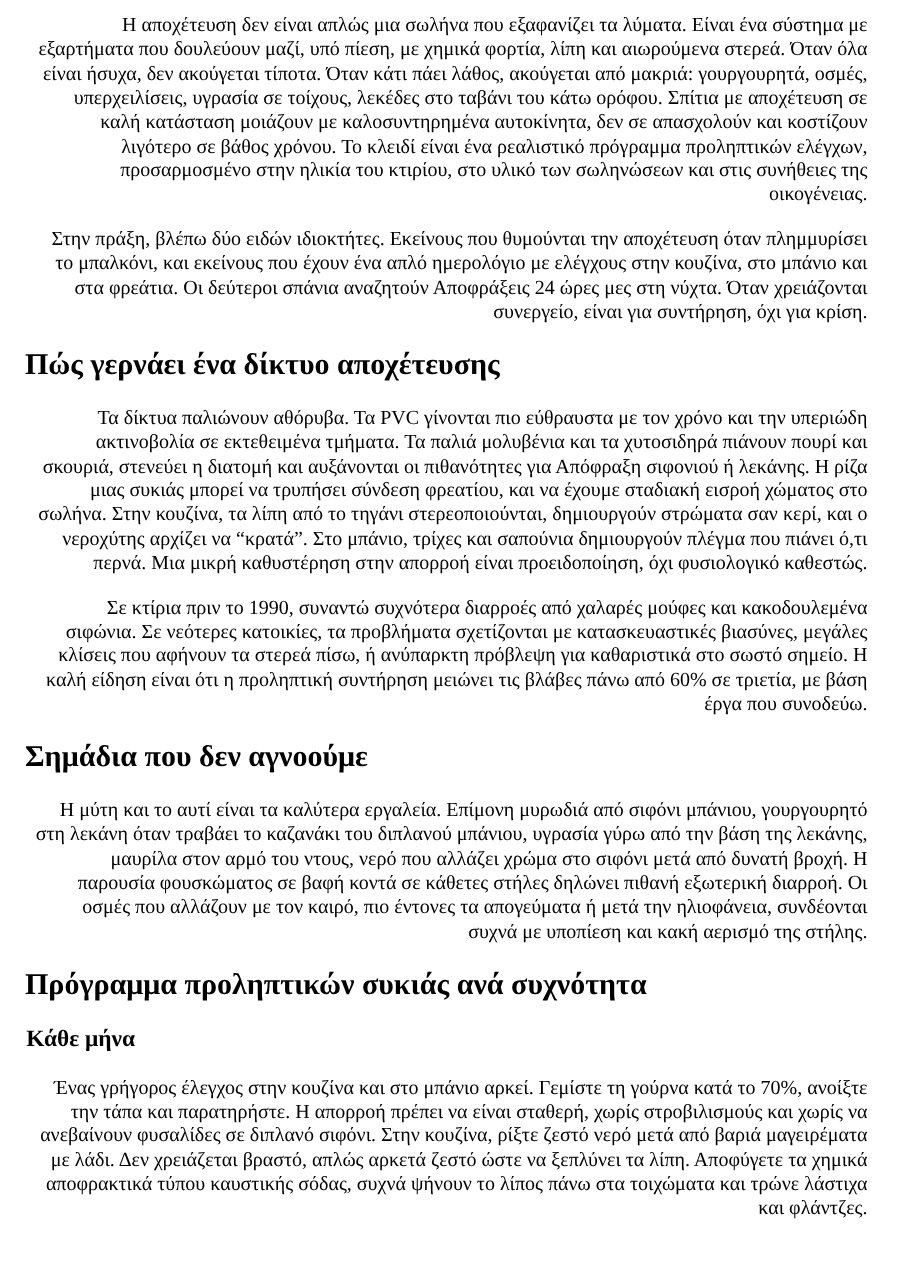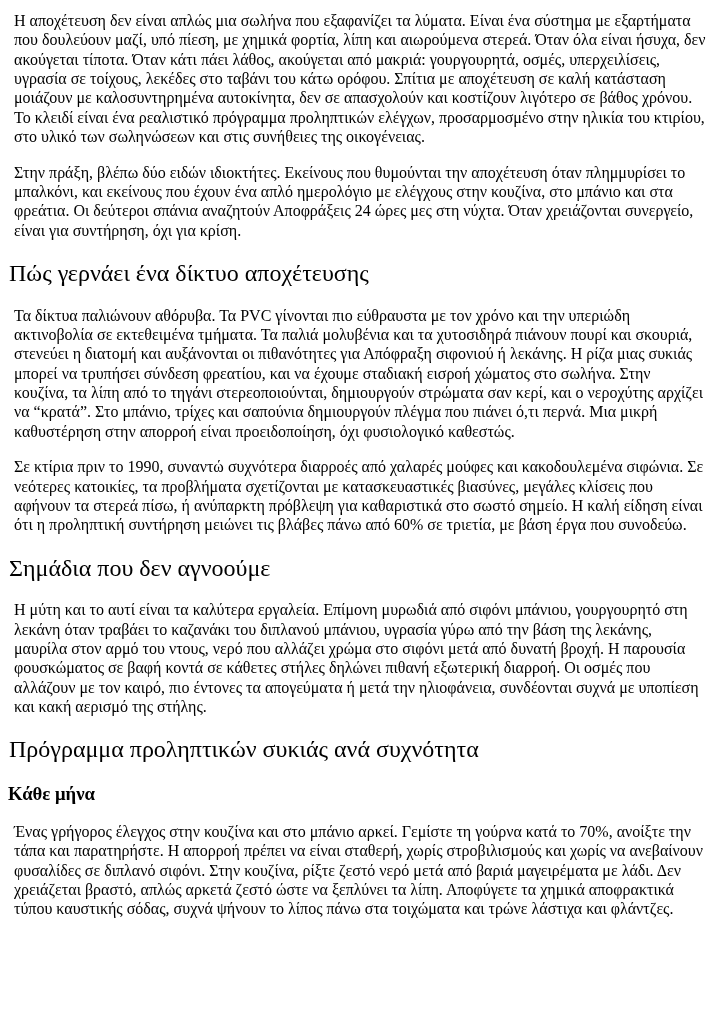--- a/index.html
+++ b/index.html
@@ -13,36 +13,36 @@
     overflow: hidden;
     background: #ffffff;
     color: #000000;
     font-family: "Liberation Serif", "DejaVu Serif", serif;
     font-size: 16px;
     line-height: 1.21;
     box-sizing: border-box;
     padding: 2px 8px 0 8px;
   }
   .page p {
-    margin: 1.02em 6px;
-    text-align: left;
+    margin: 1.02em 18px;
+    text-align: right;
   }
   .page p:first-of-type {
     margin-top: 0.55em;
   }
   .page h2 {
     font-size: 24px;
-    font-weight: normal;
-    margin: 0.83em 0 0.75em 1px;
+    font-weight: bold;
+    margin: 0.83em 0 0.75em 12px;
     line-height: 1.15;
   }
   .page h3 {
     font-size: 18.7px;
     font-weight: bold;
-    margin: 1em 0 0.95em 0;
+    margin: 1em 0 0.95em 13px;
     line-height: 1.15;
   }
 </style>
 </head>
 <body>
 
 <article class="page">
   <p>Η αποχέτευση δεν είναι απλώς μια σωλήνα που εξαφανίζει τα λύματα. Είναι ένα σύστημα με εξαρτήματα που δουλεύουν μαζί, υπό πίεση, με χημικά φορτία, λίπη και αιωρούμενα στερεά. Όταν όλα είναι ήσυχα, δεν ακούγεται τίποτα. Όταν κάτι πάει λάθος, ακούγεται από μακριά: γουργουρητά, οσμές, υπερχειλίσεις, υγρασία σε τοίχους, λεκέδες στο ταβάνι του κάτω ορόφου. Σπίτια με αποχέτευση σε καλή κατάσταση μοιάζουν με καλοσυντηρημένα αυτοκίνητα, δεν σε απασχολούν και κοστίζουν λιγότερο σε βάθος χρόνου. Το κλειδί είναι ένα ρεαλιστικό πρόγραμμα προληπτικών ελέγχων, προσαρμοσμένο στην ηλικία του κτιρίου, στο υλικό των σωληνώσεων και στις συνήθειες της οικογένειας.</p>
   <p>Στην πράξη, βλέπω δύο ειδών ιδιοκτήτες. Εκείνους που θυμούνται την αποχέτευση όταν πλημμυρίσει το μπαλκόνι, και εκείνους που έχουν ένα απλό ημερολόγιο με ελέγχους στην κουζίνα, στο μπάνιο και στα φρεάτια. Οι δεύτεροι σπάνια αναζητούν Αποφράξεις 24 ώρες μες στη νύχτα. Όταν χρειάζονται συνεργείο, είναι για συντήρηση, όχι για κρίση.</p>
 

